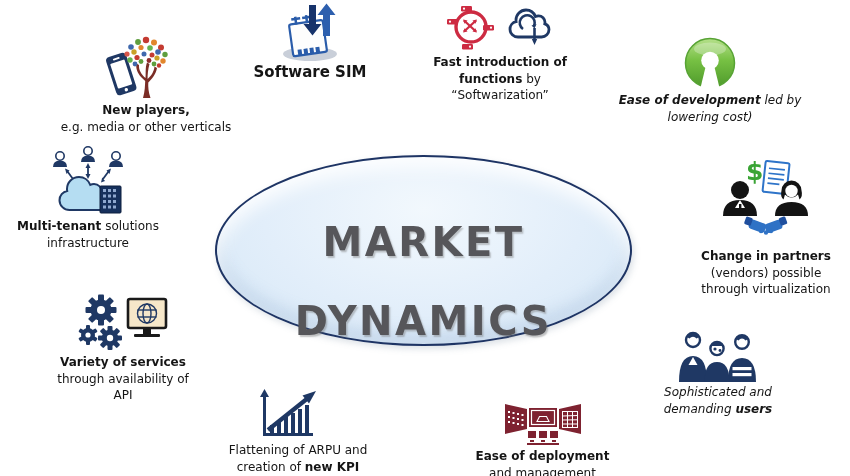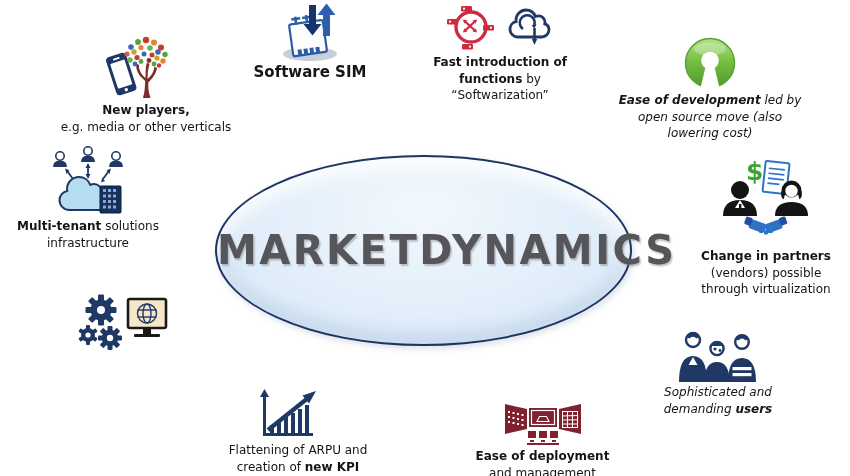--- a/index.html
+++ b/index.html
@@ -8,21 +8,21 @@
   .group{position:absolute;display:flex;flex-direction:column;align-items:center;}
   .iconbox{display:flex;align-items:flex-end;justify-content:center;gap:6px;}
   .caption{margin-top:2px;font-size:12px;line-height:16.5px;color:#151515;text-align:center;}
   .cap-line{white-space:nowrap;}
   .b{font-weight:bold;}
   
   .ellipse{position:absolute;left:215px;top:155px;width:413px;height:187px;border-radius:50%;
            border:2.5px solid #1e3464;
            background:radial-gradient(ellipse at 50% 28%, #f2f8fd 0%, #e2eefa 55%, #d5e7f6 100%);
            box-shadow:inset 0 10px 18px rgba(255,255,255,.95), inset 0 -10px 16px rgba(130,160,200,.28), 2px 3px 6px rgba(120,140,160,.25);
-           display:flex;flex-direction:row;align-items:center;justify-content:space-between;}
+           display:flex;flex-direction:column;align-items:center;justify-content:flex-end;gap:34px;}
   .title-line{font-size:40px;font-weight:bold;letter-spacing:2.5px;color:#56565a;line-height:45px;
               text-shadow:1.5px 1.5px 1.5px rgba(110,110,110,.4);}
 </style>
 </head>
 <body>
 
 <div id="canvas">
 
   <div class="ellipse">
     <div class="title-line">MARKET</div>
@@ -152,21 +152,20 @@
           </linearGradient>
         </defs>
         <circle cx="27" cy="27" r="24.5" fill="url(#osg)" stroke="#57a334" stroke-width="1.5"></circle>
         <ellipse cx="27" cy="13" rx="16" ry="6.5" fill="#ffffff" opacity="0.28"></ellipse>
         <circle cx="27" cy="24.5" r="8.8" fill="#ffffff"></circle>
         <path d="M22.8 30 L17.5 51.8 A25 25 0 0 0 36.5 51.8 L31.2 30 Z" fill="#ffffff"></path>
       </svg>
     </div>
     <div class="caption">
         <div class="cap-line"><span class="b">Ease of development</span><span> led by</span></div>
-        <div class="cap-line"><span>open source move (also</span></div>
         <div class="cap-line"><span>lowering cost)</span></div>
       </div>
   </div>
 
   <div class="group" style="left:0px;top:146px;width:176px;">
     <div class="iconbox">
       <svg width="88" height="70" viewBox="0 0 88 70">
         <g>
           <g transform="translate(16,10)">
             <circle cx="0" cy="0" r="4.2" fill="#ffffff" stroke="#1f3864" stroke-width="1.6"></circle>
@@ -303,20 +302,25 @@
         <g stroke="#1f3864" stroke-width="1.4" fill="none">
           <circle cx="71" cy="19.5" r="9.5"></circle>
           <ellipse cx="71" cy="19.5" rx="4" ry="9.5"></ellipse>
           <line x1="61.5" y1="16" x2="80.5" y2="16"></line>
           <line x1="61.5" y1="23" x2="80.5" y2="23"></line>
         </g>
         <rect x="67" y="34" width="8" height="6" fill="#1a1a1a"></rect>
         <rect x="58" y="40" width="26" height="3" rx="1" fill="#1a1a1a"></rect>
       </svg>
     </div>
+    <div class="caption">
+        <div class="cap-line"><span class="b">Variety of services</span></div>
+        <div class="cap-line"><span>through availability of</span></div>
+        <div class="cap-line"><span>API</span></div>
+      </div>
   </div>
 
   <div class="group" style="left:207px;top:388px;width:182px;">
     <div class="iconbox" style="transform:translateX(-10px);">
       <svg width="60" height="52" viewBox="0 0 60 52">
         <g fill="#1f3864">
           <polygon points="6.5,1 2,9 11,9"></polygon>
           <rect x="5" y="6" width="3" height="42"></rect>
           <rect x="5" y="45" width="50" height="3"></rect>
           <rect x="12" y="37" width="4" height="8"></rect>

